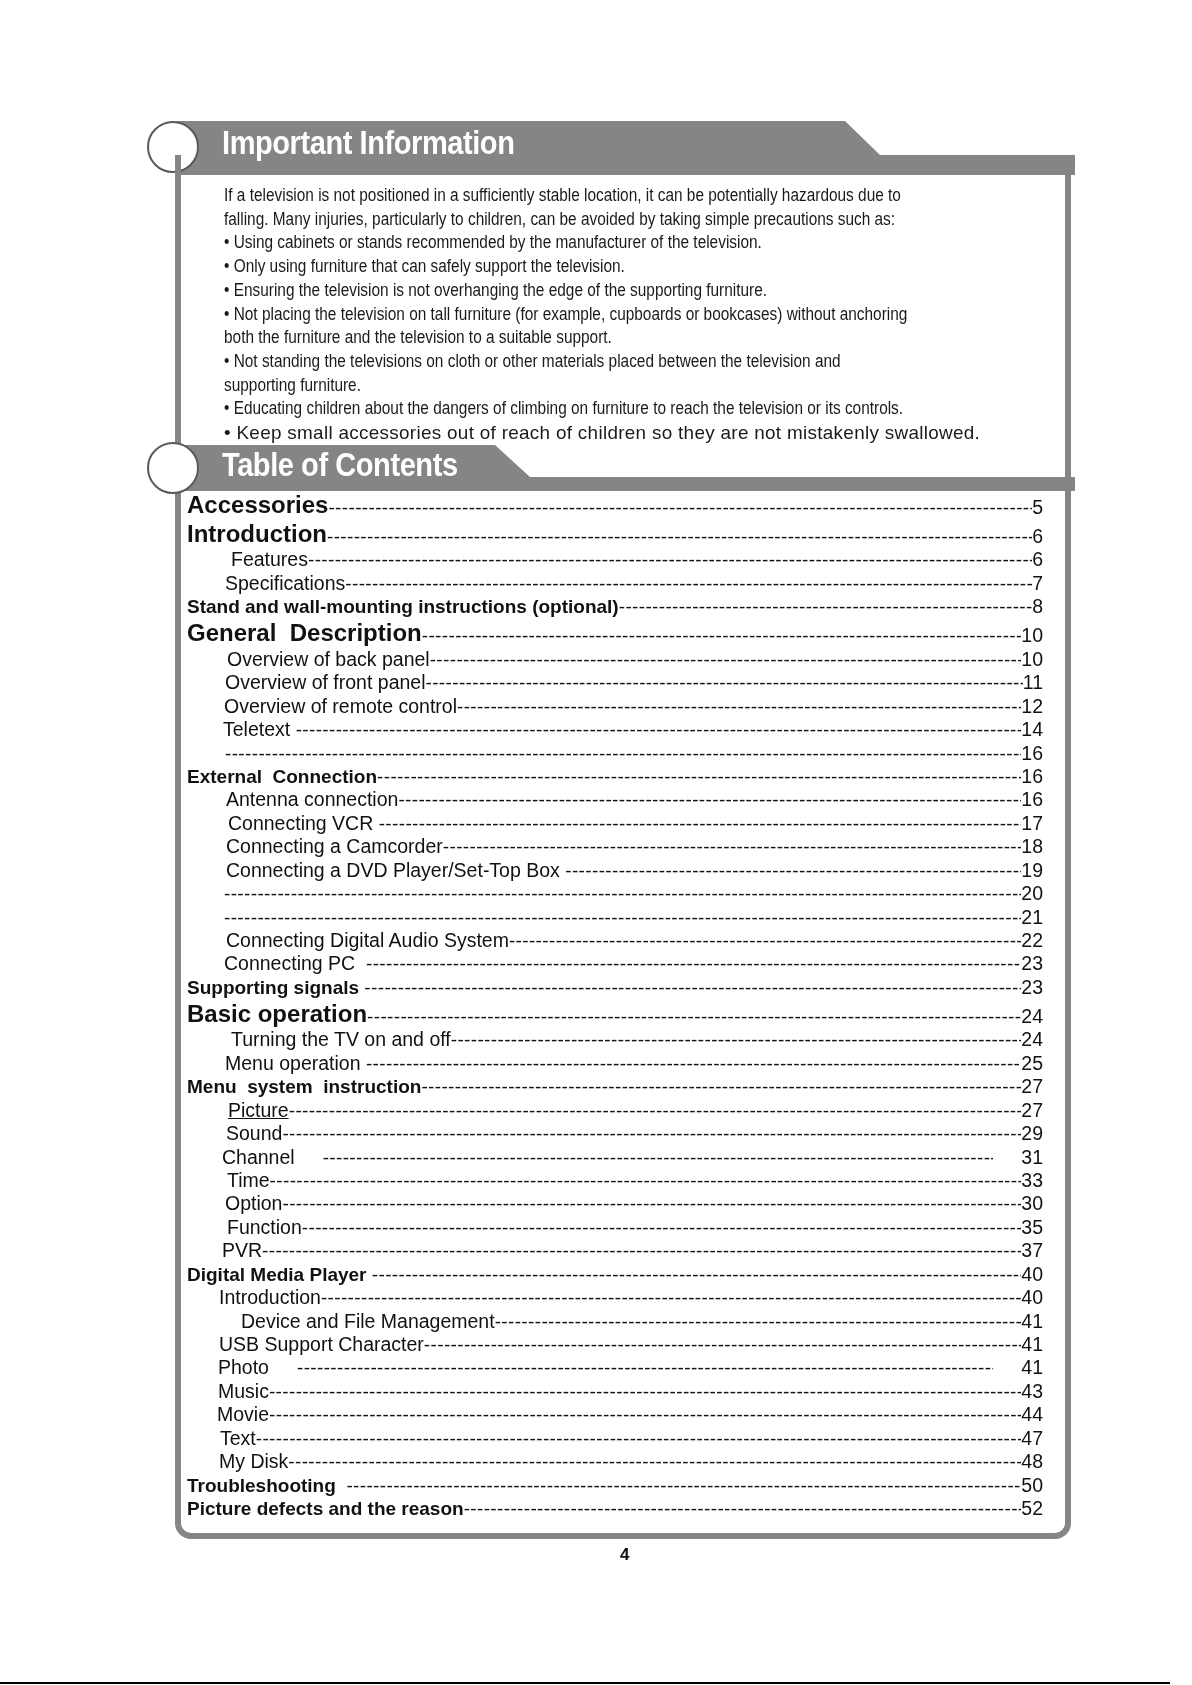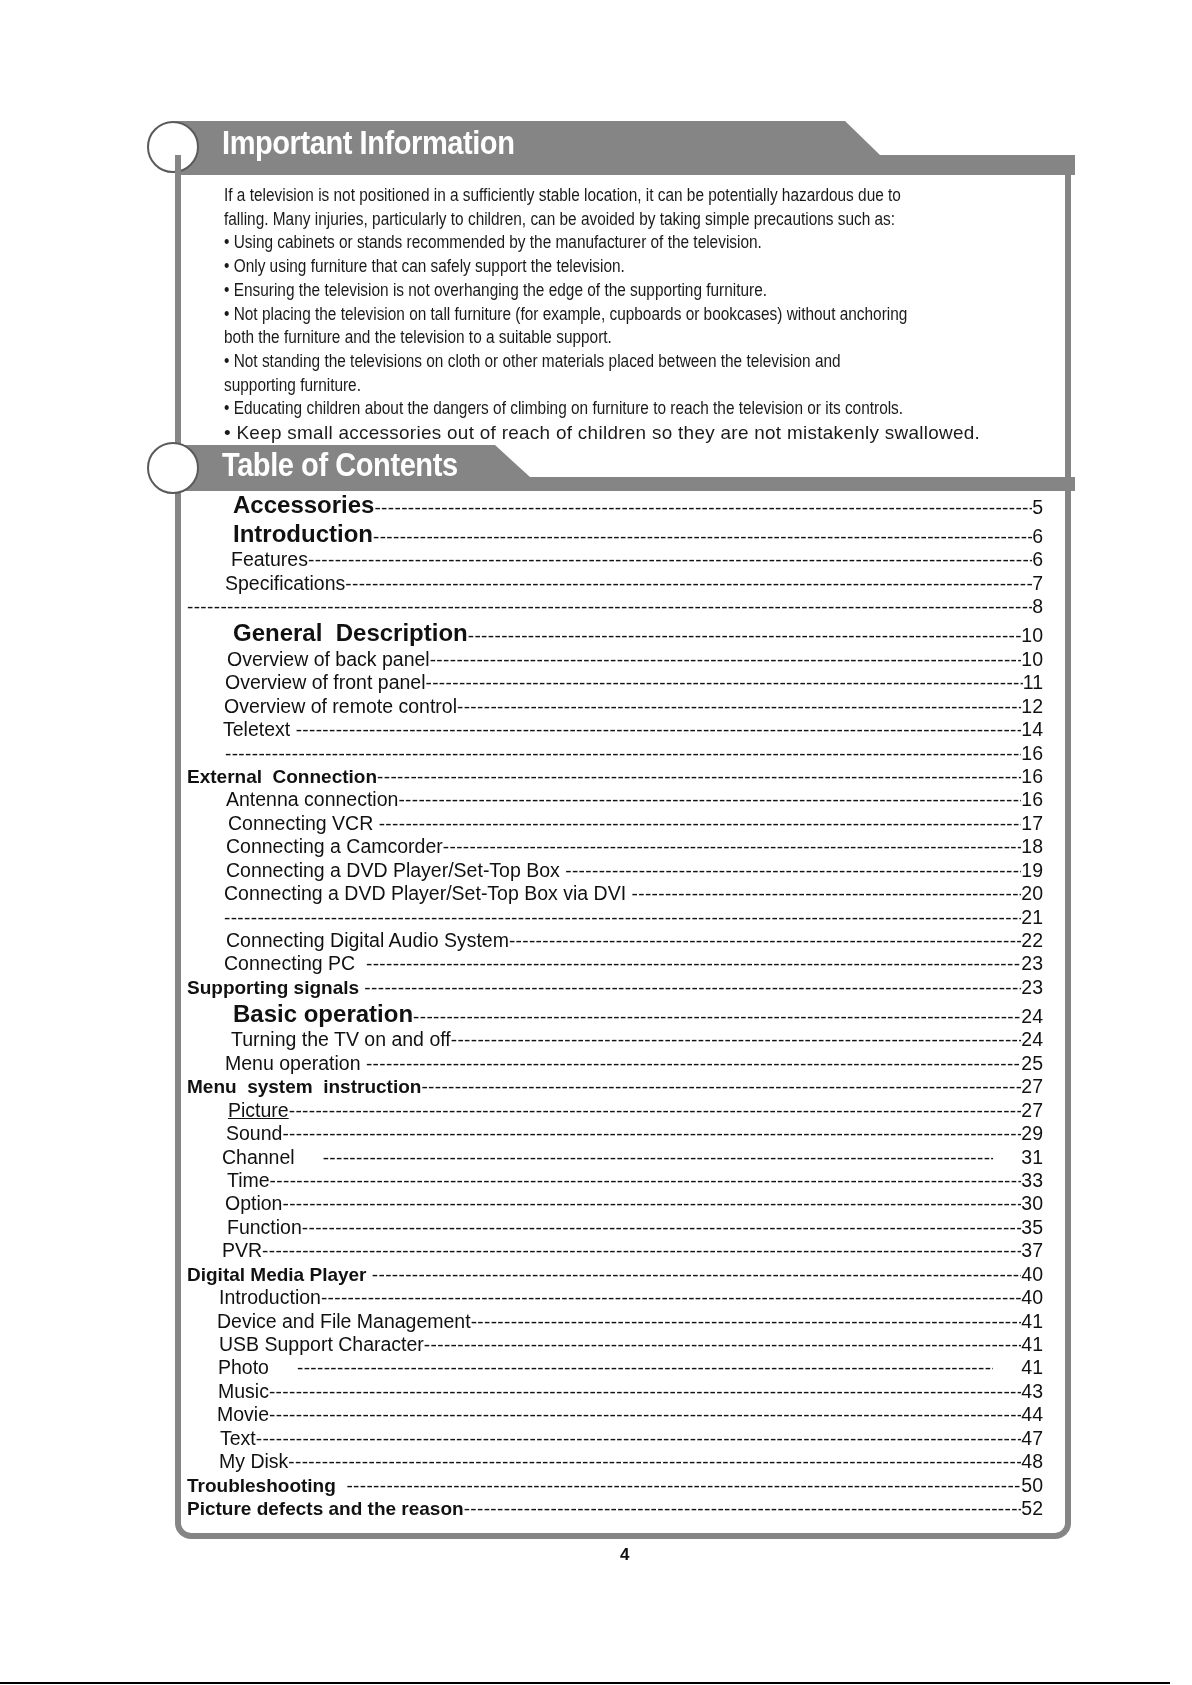--- a/index.html
+++ b/index.html
@@ -9,21 +9,21 @@
   .circle{width:52px;height:52px;border-radius:50%;background:#fff;border:2px solid #5a5a5a;box-sizing:border-box;}
   .title{color:#fff;font-weight:bold;font-size:33px;font-family:"Liberation Sans",sans-serif;letter-spacing:-0.5px;white-space:nowrap;transform:scaleX(0.88);transform-origin:left center;}
   .info{left:224px;top:184px;width:820px;font-size:17.5px;line-height:23.7px;color:#1a1a1a;transform:scaleX(0.88);transform-origin:left top;width:940px;}
   .info div{white-space:nowrap;}
   .info .last{font-size:19px;transform:scaleX(1.13);transform-origin:left;letter-spacing:0.3px;}
   .toc{left:187px;top:490px;width:856px;}
   .row{position:relative;height:23.45px;display:flex;align-items:flex-end;white-space:nowrap;overflow:hidden;}
   .row .lbl{background:#fff;padding-right:0;position:relative;z-index:1;}
   .row .dots{flex:1;overflow:hidden;white-space:nowrap;letter-spacing:0.35px;color:#111;}
   .row .pg{position:relative;z-index:1;min-width:10px;text-align:left;}
-  .lv1{font-size:24px;font-weight:bold;height:29px;margin-left:46px;}
+  .lv1{font-size:24px;font-weight:bold;height:29px;}
   .lv1b{font-size:19px;font-weight:bold;}
   .lv2{font-size:19.5px;}
   .pgnum{left:620px;top:1545px;font-size:17px;font-weight:bold;}
   .bottomline{left:0;top:1682px;width:1170px;height:2px;background:#000;}
 </style>
 </head>
 <body>
 
 <svg class="abs" style="left:175px;top:119px;" width="900" height="56" viewBox="0 0 900 56">
   <polygon points="0,2 670,2 705,36 900,36 900,56 0,56" fill="#858585"></polygon>
@@ -68,20 +68,21 @@
       <span class="lbl" style="white-space: pre;">Features</span>
       <span class="dots" style="font-size: 19px; font-weight: normal;">--------------------------------------------------------------------------------------------------------------------------------------------------------------------------------------------------------</span>
       <span class="pg" style="font-size: 19.5px; font-weight: normal;">6</span>
     </div>
     <div class="row lv2" style="padding-left: 38px;">
       <span class="lbl" style="white-space: pre;">Specifications</span>
       <span class="dots" style="font-size: 19px; font-weight: normal;">--------------------------------------------------------------------------------------------------------------------------------------------------------------------------------------------------------</span>
       <span class="pg" style="font-size: 19.5px; font-weight: normal;">7</span>
     </div>
     <div class="row lv1b" style="padding-left: 0px;">
+      <span class="lbl" style="white-space: pre;">Stand and wall-mounting instructions (optional)</span>
       <span class="dots" style="font-size: 19px; font-weight: normal;">--------------------------------------------------------------------------------------------------------------------------------------------------------------------------------------------------------</span>
       <span class="pg" style="font-size: 19.5px; font-weight: normal;">8</span>
     </div>
     <div class="row lv1" style="padding-left: 0px;">
       <span class="lbl" style="white-space: pre;">General  Description</span>
       <span class="dots" style="font-size: 19px; font-weight: normal;">--------------------------------------------------------------------------------------------------------------------------------------------------------------------------------------------------------</span>
       <span class="pg" style="font-size: 19.5px; font-weight: normal;">10</span>
     </div>
     <div class="row lv2" style="padding-left: 40px;">
       <span class="lbl" style="white-space: pre;">Overview of back panel</span>
@@ -126,21 +127,20 @@
       <span class="lbl" style="white-space: pre;">Connecting a Camcorder</span>
       <span class="dots" style="font-size: 19px; font-weight: normal;">--------------------------------------------------------------------------------------------------------------------------------------------------------------------------------------------------------</span>
       <span class="pg" style="font-size: 19.5px; font-weight: normal;">18</span>
     </div>
     <div class="row lv2" style="padding-left: 39px;">
       <span class="lbl" style="white-space: pre;">Connecting a DVD Player/Set-Top Box </span>
       <span class="dots" style="font-size: 19px; font-weight: normal;">--------------------------------------------------------------------------------------------------------------------------------------------------------------------------------------------------------</span>
       <span class="pg" style="font-size: 19.5px; font-weight: normal;">19</span>
     </div>
     <div class="row lv2" style="padding-left: 37px;">
-      <span class="lbl" style="white-space: pre;">Connecting a DVD Player/Set-Top Box via DVI </span>
       <span class="dots" style="font-size: 19px; font-weight: normal;">--------------------------------------------------------------------------------------------------------------------------------------------------------------------------------------------------------</span>
       <span class="pg" style="font-size: 19.5px; font-weight: normal;">20</span>
     </div>
     <div class="row lv2" style="padding-left: 37px;">
       <span class="dots" style="font-size: 19px; font-weight: normal;">--------------------------------------------------------------------------------------------------------------------------------------------------------------------------------------------------------</span>
       <span class="pg" style="font-size: 19.5px; font-weight: normal;">21</span>
     </div>
     <div class="row lv2" style="padding-left: 39px;">
       <span class="lbl" style="white-space: pre;">Connecting Digital Audio System</span>
       <span class="dots" style="font-size: 19px; font-weight: normal;">--------------------------------------------------------------------------------------------------------------------------------------------------------------------------------------------------------</span>
@@ -215,21 +215,21 @@
       <span class="lbl" style="white-space: pre;">Digital Media Player </span>
       <span class="dots" style="font-size: 19px; font-weight: normal;">--------------------------------------------------------------------------------------------------------------------------------------------------------------------------------------------------------</span>
       <span class="pg" style="font-size: 19.5px; font-weight: normal;">40</span>
     </div>
     <div class="row lv2" style="padding-left: 32px;">
       <span class="lbl" style="white-space: pre;">Introduction</span>
       <span class="dots" style="font-size: 19px; font-weight: normal;">--------------------------------------------------------------------------------------------------------------------------------------------------------------------------------------------------------</span>
       <span class="pg" style="font-size: 19.5px; font-weight: normal;">40</span>
     </div>
     <div class="row lv2" style="padding-left: 30px;">
-      <span class="lbl" style="white-space: pre;">Device and File Management</span>
+      <span class="lbl" style="white-space: pre; margin-left: 24px;">Device and File Management</span>
       <span class="dots" style="font-size: 19px; font-weight: normal;">--------------------------------------------------------------------------------------------------------------------------------------------------------------------------------------------------------</span>
       <span class="pg" style="font-size: 19.5px; font-weight: normal;">41</span>
     </div>
     <div class="row lv2" style="padding-left: 32px;">
       <span class="lbl" style="white-space: pre;">USB Support Character</span>
       <span class="dots" style="font-size: 19px; font-weight: normal;">--------------------------------------------------------------------------------------------------------------------------------------------------------------------------------------------------------</span>
       <span class="pg" style="font-size: 19.5px; font-weight: normal;">41</span>
     </div>
     <div class="row lv2" style="padding-left: 31px; gap: 28px;">
       <span class="lbl" style="white-space: pre;">Photo</span>

